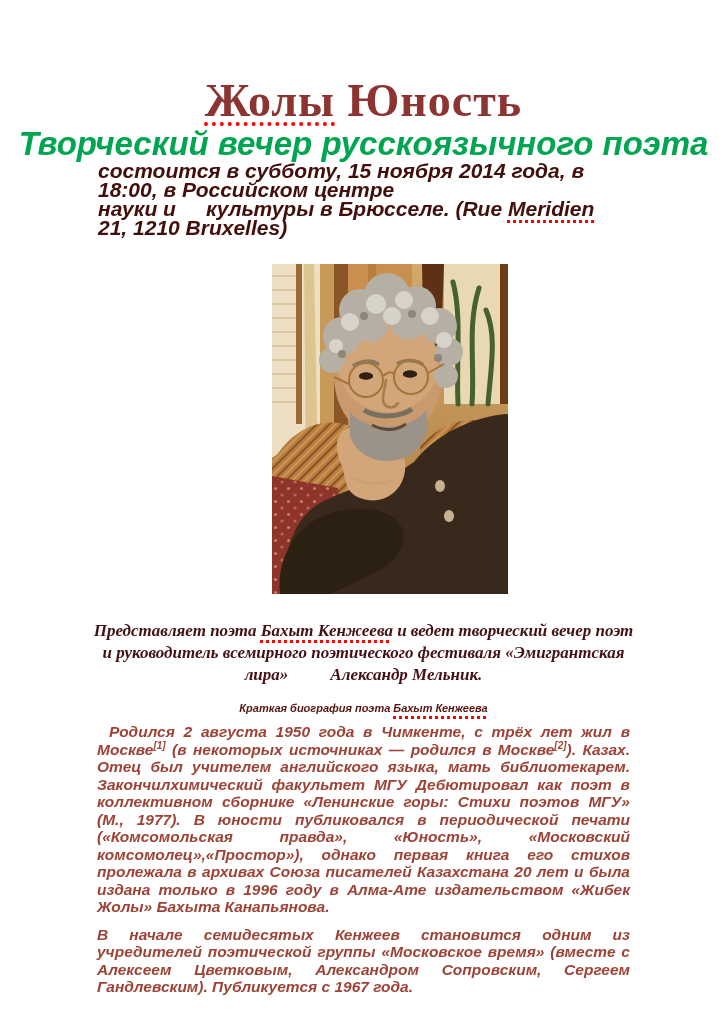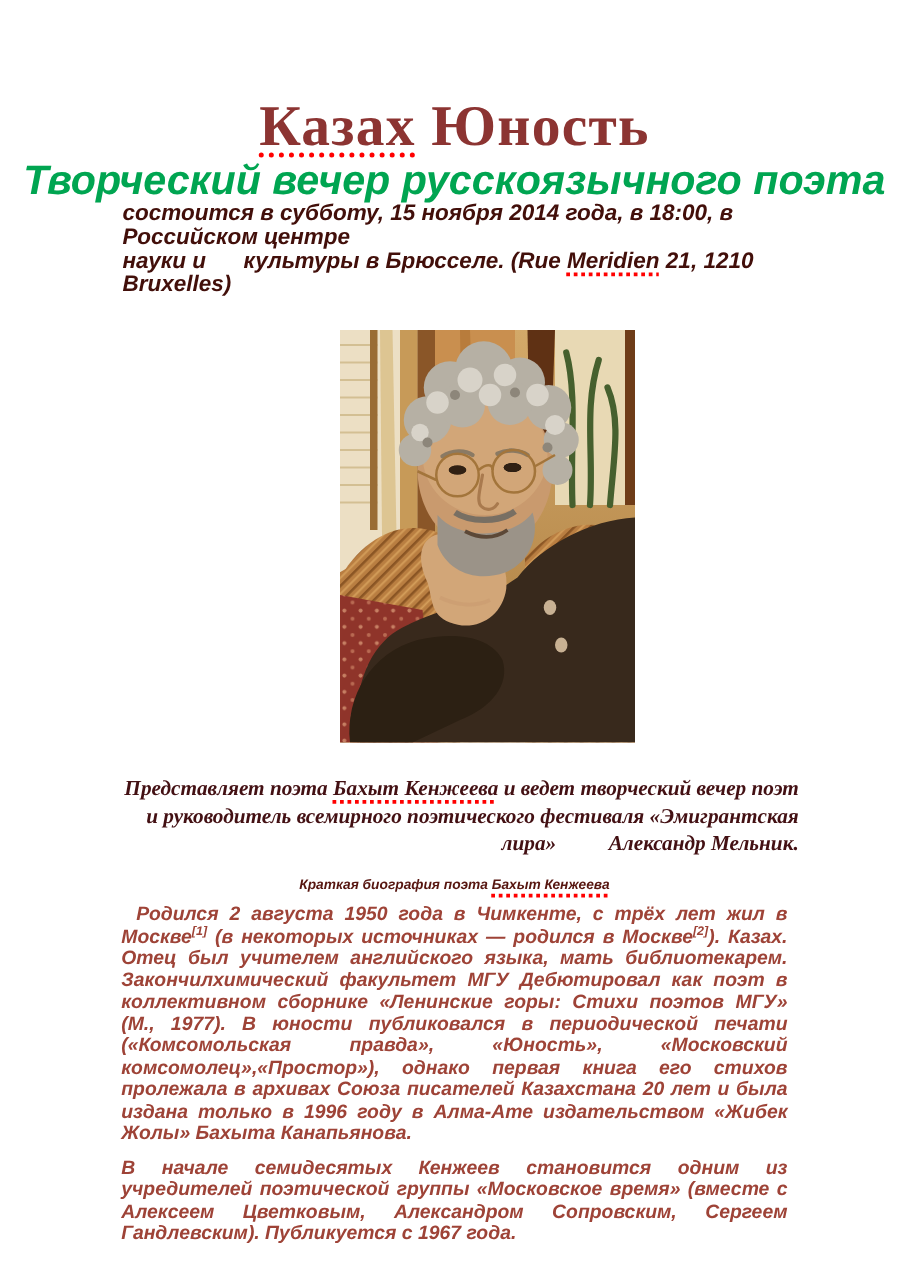--- a/index.html
+++ b/index.html
@@ -31,21 +31,21 @@
     font-weight: bold;
     font-style: italic;
     font-size: 33px;
     line-height: 28px;
     color: var(--subtitle-text, #00a551);
   }
   .event {
     margin: 3px 98px 18px 98px;
     font-weight: bold;
     font-style: italic;
-    font-size: 18px;
+    font-size: 21px;
     line-height: 19px;
     color: var(--event-text, #420f0a);
   }
   .tab-gap { display: inline-block; width: 30px; }
   .host-gap { display: inline-block; width: 42px; }
 
   
   .misspell {
     text-decoration-line: underline;
     text-decoration-style: dotted;
@@ -59,21 +59,21 @@
   .photo-wrap {
     width: 236px;
     height: 330px;
     margin: 27px 0 0 272px;
     line-height: 0;
   }
 
   
   .host {
     margin: 26px 88px 0 88px;
-    text-align: right;
+    text-align: center;
     font-family: "Liberation Serif", serif;
     font-weight: bold;
     font-style: italic;
     font-size: 17px;
     line-height: 22px;
     color: var(--host-text, #431013);
   }
   .bio-heading {
     margin: 13px 97px 0 97px;
     text-align: center;
@@ -98,21 +98,21 @@
     font-size: 10px;
     line-height: 0;
     vertical-align: super;
   }
 </style>
 </head>
 <body>
 
 <div class="page">
 
-  <h1 class="title"><span class="misspell">Казах</span><span> Юность</span></h1>
+  <h1 class="title"><span class="misspell">Жолы</span><span> Юность</span></h1>
 
   <div class="subtitle">Творческий вечер русскоязычного поэта</div>
 
   <div class="event">
     <div>состоится в субботу, 15 ноября 2014 года, в 18:00, в Российском центре</div>
     <div><span>науки и</span><span class="tab-gap"></span><span>культуры в Брюсселе. (Rue </span><span class="misspell">Meridien</span><span> 21, 1210 Bruxelles)</span></div>
   </div>
 
   <div class="photo-wrap">
     <svg viewBox="0 0 236 330" width="236" height="330" xmlns="http://www.w3.org/2000/svg">

